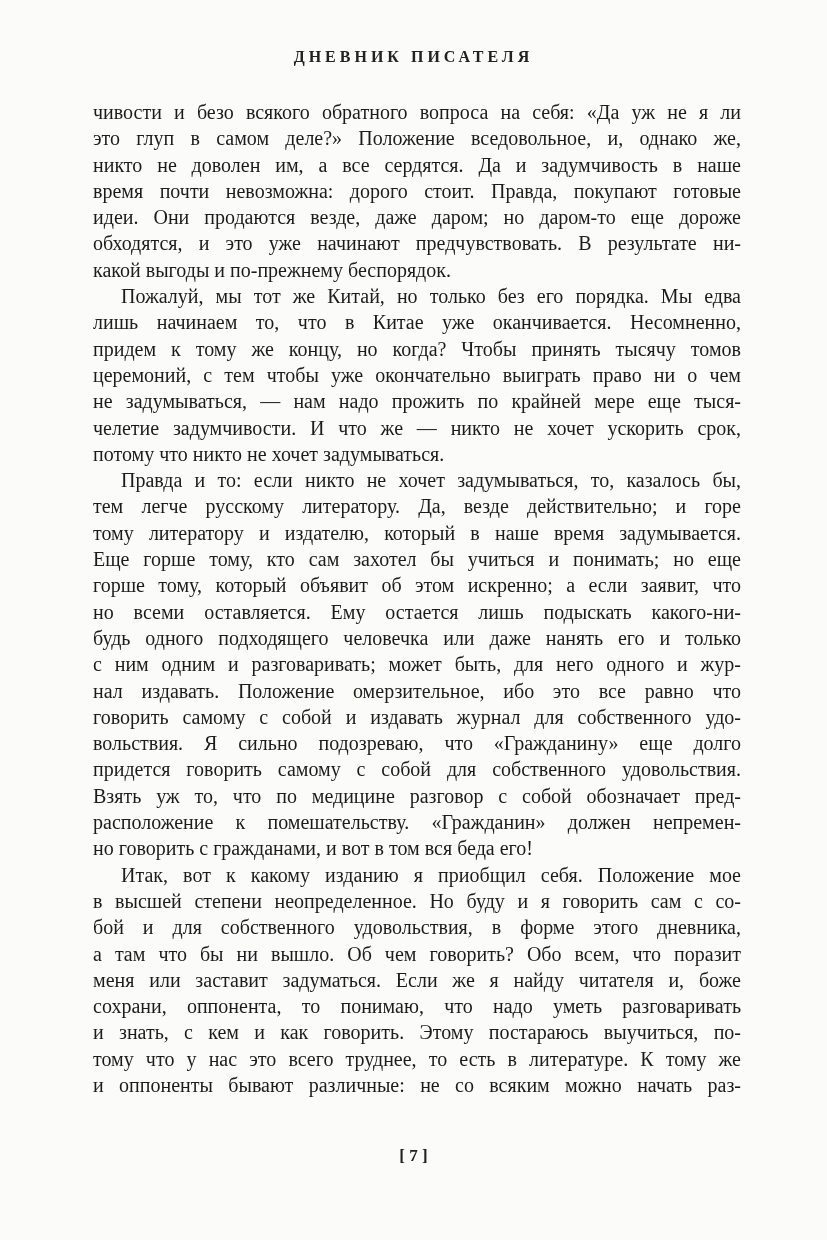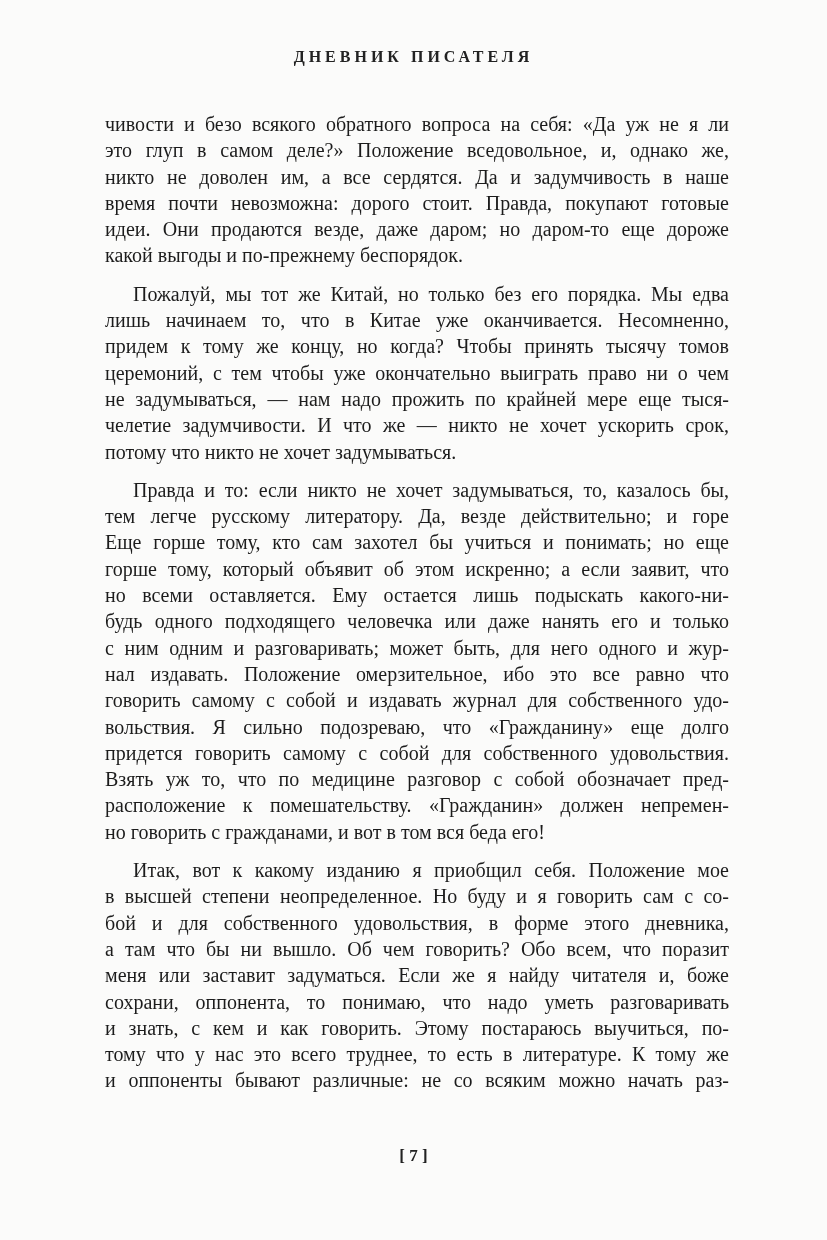--- a/index.html
+++ b/index.html
@@ -26,21 +26,21 @@
     letter-spacing: 4px;
     font-weight: bold;
     color: #222;
   }
   .body-text {
     position: absolute;
     top: 99px;
     left: 93px;
     width: 648px;
   }
-  .para { margin: 12px; }
+  .para { margin: 0; }
   .line {
     font-size: 20px;
     line-height: 26.3px;
     text-align: justify;
     text-align-last: justify;
     white-space: normal;
     color: #1c1c1c;
   }
   .line.last {
     text-align: center;
@@ -66,34 +66,36 @@
 <div class="page">
   <div class="running-header">ДНЕВНИК ПИСАТЕЛЯ</div>
 
   <div class="body-text">
       <div class="para">
         <div class="line">чивости и безо всякого обратного вопроса на себя: «Да уж не я ли</div>
         <div class="line">это глуп в самом деле?» Положение вседовольное, и, однако же,</div>
         <div class="line">никто не доволен им, а все сердятся. Да и задумчивость в наше</div>
         <div class="line">время почти невозможна: дорого стоит. Правда, покупают готовые</div>
         <div class="line">идеи. Они продаются везде, даже даром; но даром-то еще дороже</div>
+        <div class="line">обходятся, и это уже начинают предчувствовать. В результате ни-</div>
         <div class="line last">какой выгоды и по-прежнему беспорядок.</div>
       </div>
       <div class="para indent">
         <div class="line">Пожалуй, мы тот же Китай, но только без его порядка. Мы едва</div>
         <div class="line">лишь начинаем то, что в Китае уже оканчивается. Несомненно,</div>
         <div class="line">придем к тому же концу, но когда? Чтобы принять тысячу томов</div>
         <div class="line">церемоний, с тем чтобы уже окончательно выиграть право ни о чем</div>
         <div class="line">не задумываться, — нам надо прожить по крайней мере еще тыся-</div>
         <div class="line">челетие задумчивости. И что же — никто не хочет ускорить срок,</div>
         <div class="line last">потому что никто не хочет задумываться.</div>
       </div>
       <div class="para indent">
         <div class="line">Правда и то: если никто не хочет задумываться, то, казалось бы,</div>
         <div class="line">тем легче русскому литератору. Да, везде действительно; и горе</div>
+        <div class="line">тому литератору и издателю, который в наше время задумывается.</div>
         <div class="line">Еще горше тому, кто сам захотел бы учиться и понимать; но еще</div>
         <div class="line">горше тому, который объявит об этом искренно; а если заявит, что</div>
         <div class="line">но всеми оставляется. Ему остается лишь подыскать какого-ни-</div>
         <div class="line">будь одного подходящего человечка или даже нанять его и только</div>
         <div class="line">с ним одним и разговаривать; может быть, для него одного и жур-</div>
         <div class="line">нал издавать. Положение омерзительное, ибо это все равно что</div>
         <div class="line">говорить самому с собой и издавать журнал для собственного удо-</div>
         <div class="line">вольствия. Я сильно подозреваю, что «Гражданину» еще долго</div>
         <div class="line">придется говорить самому с собой для собственного удовольствия.</div>
         <div class="line">Взять уж то, что по медицине разговор с собой обозначает пред-</div>

